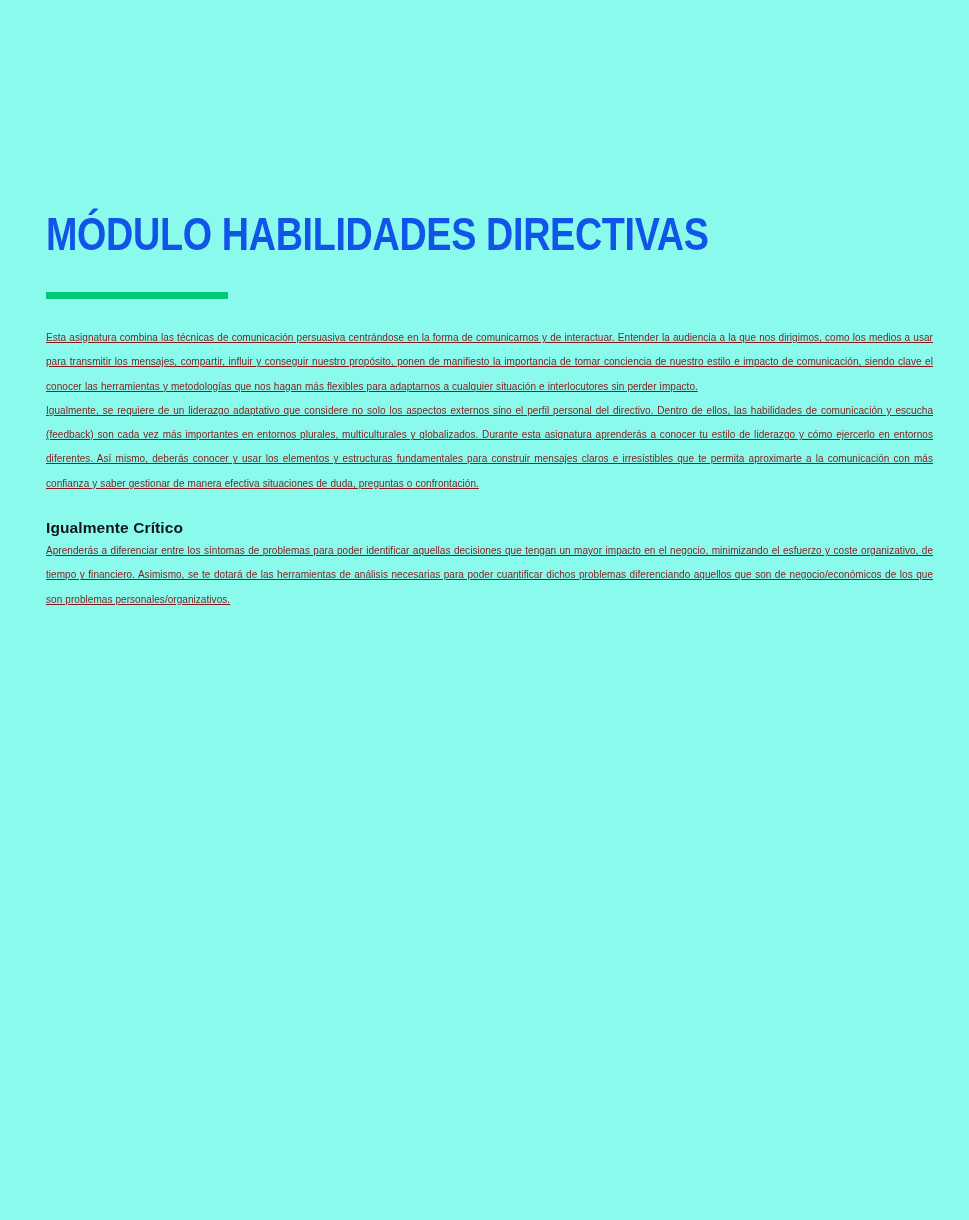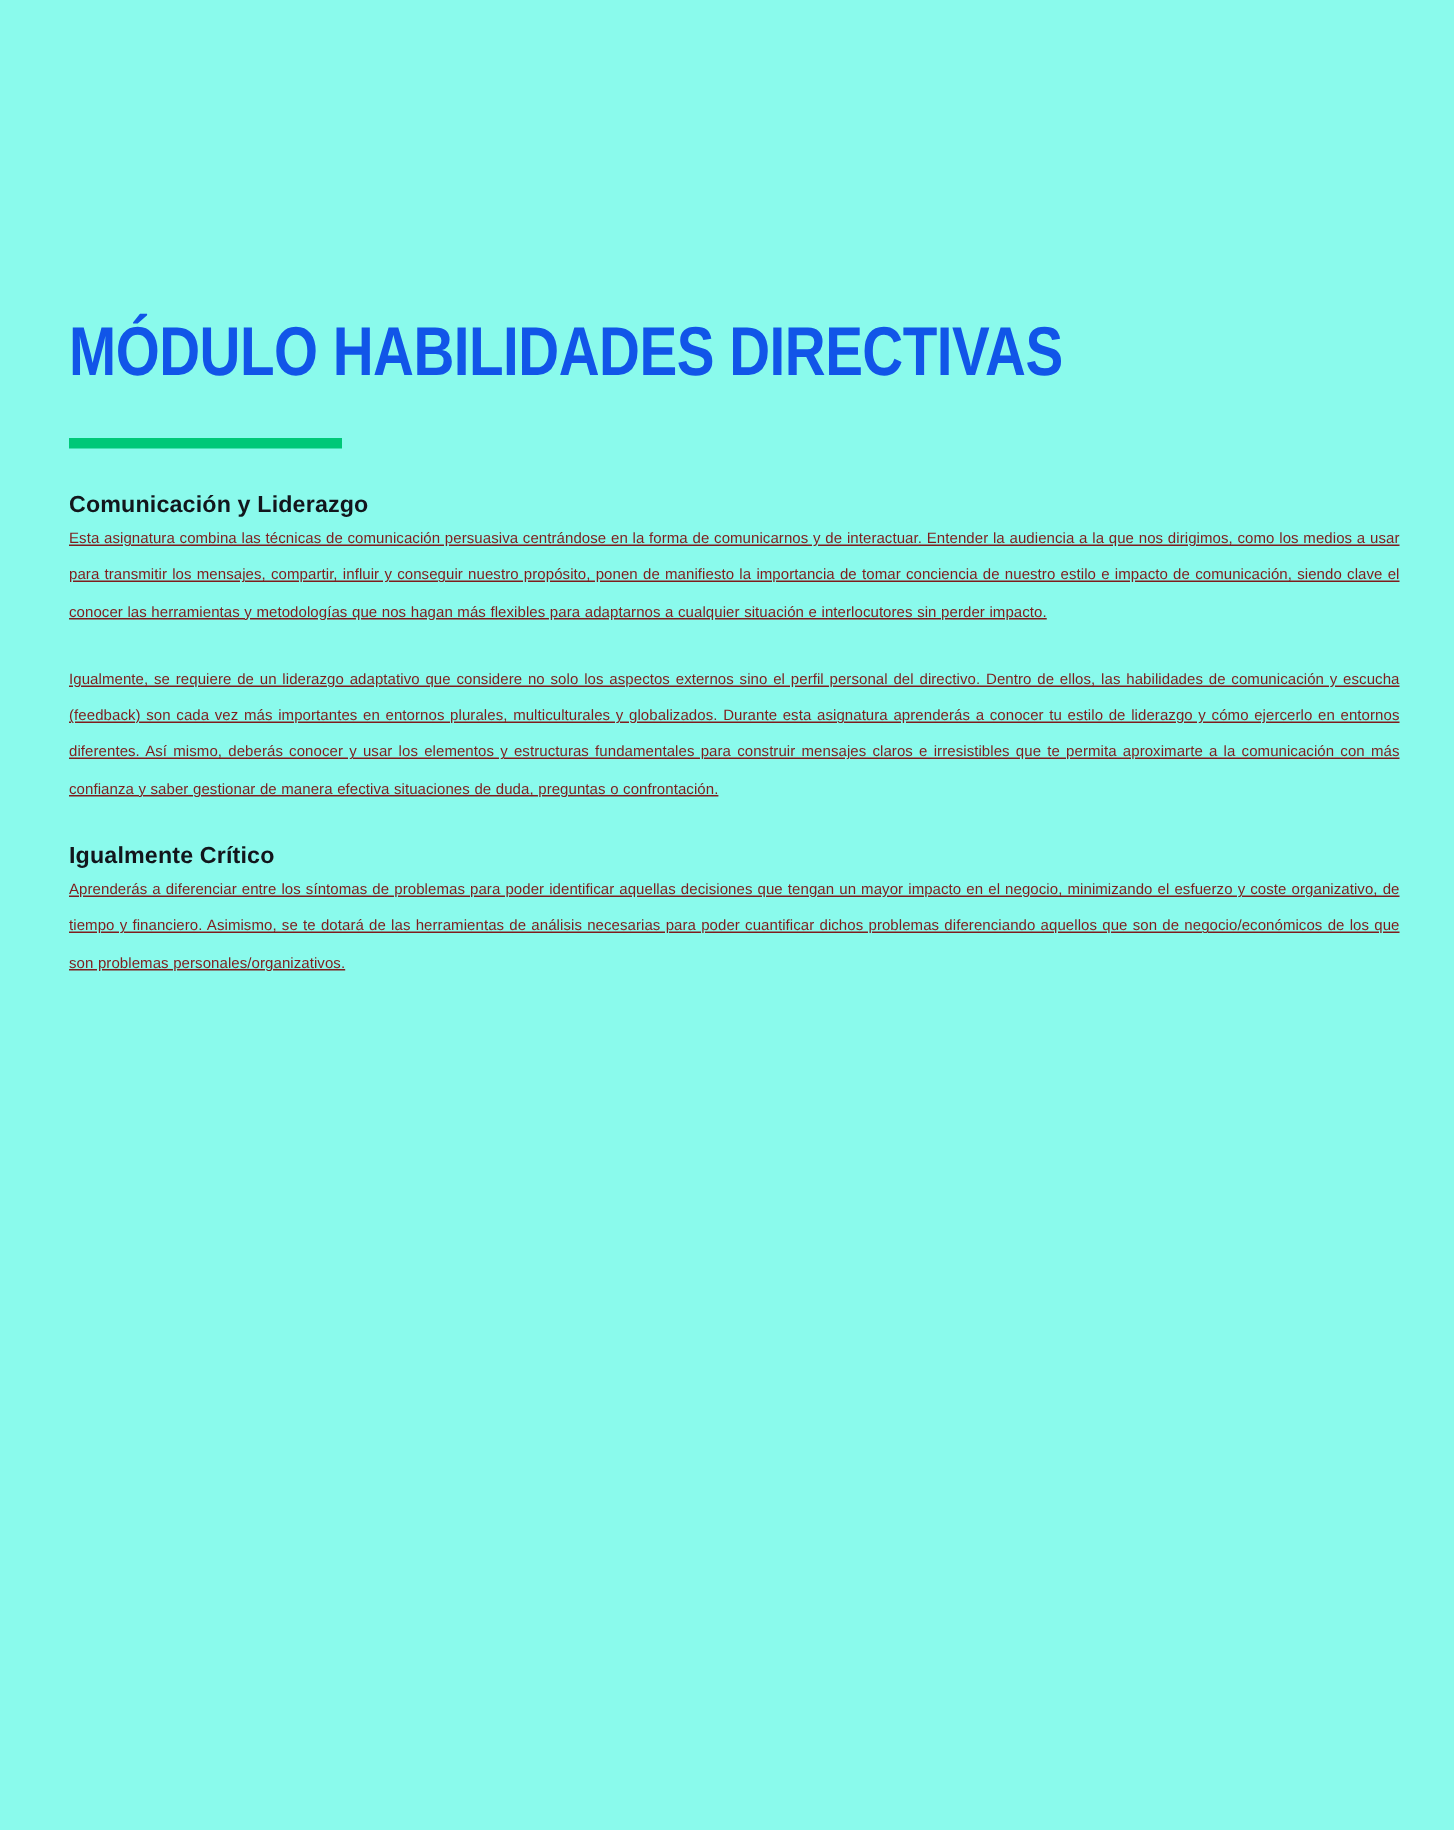--- a/index.html
+++ b/index.html
@@ -76,41 +76,39 @@
     line-height: 24.3px;
     color: #7f1d1d;
     text-align: justify;
     text-justify: inter-word;
     letter-spacing: 0.05px;
     word-spacing: 0.2px;
     text-decoration: underline;
   }
 
   .para + .para {
-    margin-top: 21px;
   }
 
   .section + .section {
     margin-top: 21px;
   }
 </style>
 </head>
 <body>
 
 <div class="page">
   <div class="content">
 
     <h1 class="doc-title">MÓDULO HABILIDADES DIRECTIVAS</h1>
 
     <div class="title-rule"></div>
 
     <div class="body-block">
 
       <div class="section">
-        <h2 class="section-heading">Comunicación y Liderazgo</h2>
         <p class="para">Esta asignatura combina las técnicas de comunicación persuasiva centrándose en la forma de comunicarnos y de interactuar. Entender la audiencia a la que nos dirigimos, como los medios a usar para transmitir los mensajes, compartir, influir y conseguir nuestro propósito, ponen de manifiesto la importancia de tomar conciencia de nuestro estilo e impacto de comunicación, siendo clave el conocer las herramientas y metodologías que nos hagan más flexibles para adaptarnos a cualquier situación e interlocutores sin perder impacto.</p>
         <p class="para">Igualmente, se requiere de un liderazgo adaptativo que considere no solo los aspectos externos sino el perfil personal del directivo. Dentro de ellos, las habilidades de comunicación y escucha (feedback) son cada vez más importantes en entornos plurales, multiculturales y globalizados. Durante esta asignatura aprenderás a conocer tu estilo de liderazgo y cómo ejercerlo en entornos diferentes. Así mismo, deberás conocer y usar los elementos y estructuras fundamentales para construir mensajes claros e irresistibles que te permita aproximarte a la comunicación con más confianza y saber gestionar de manera efectiva situaciones de duda, preguntas o confrontación.</p>
       </div>
 
       <div class="section">
         <h2 class="section-heading">Igualmente Crítico</h2>
         <p class="para">Aprenderás a diferenciar entre los síntomas de problemas para poder identificar aquellas decisiones que tengan un mayor impacto en el negocio, minimizando el esfuerzo y coste organizativo, de tiempo y financiero. Asimismo, se te dotará de las herramientas de análisis necesarias para poder cuantificar dichos problemas diferenciando aquellos que son de negocio/económicos de los que son problemas personales/organizativos.</p>
       </div>
 
     </div>

